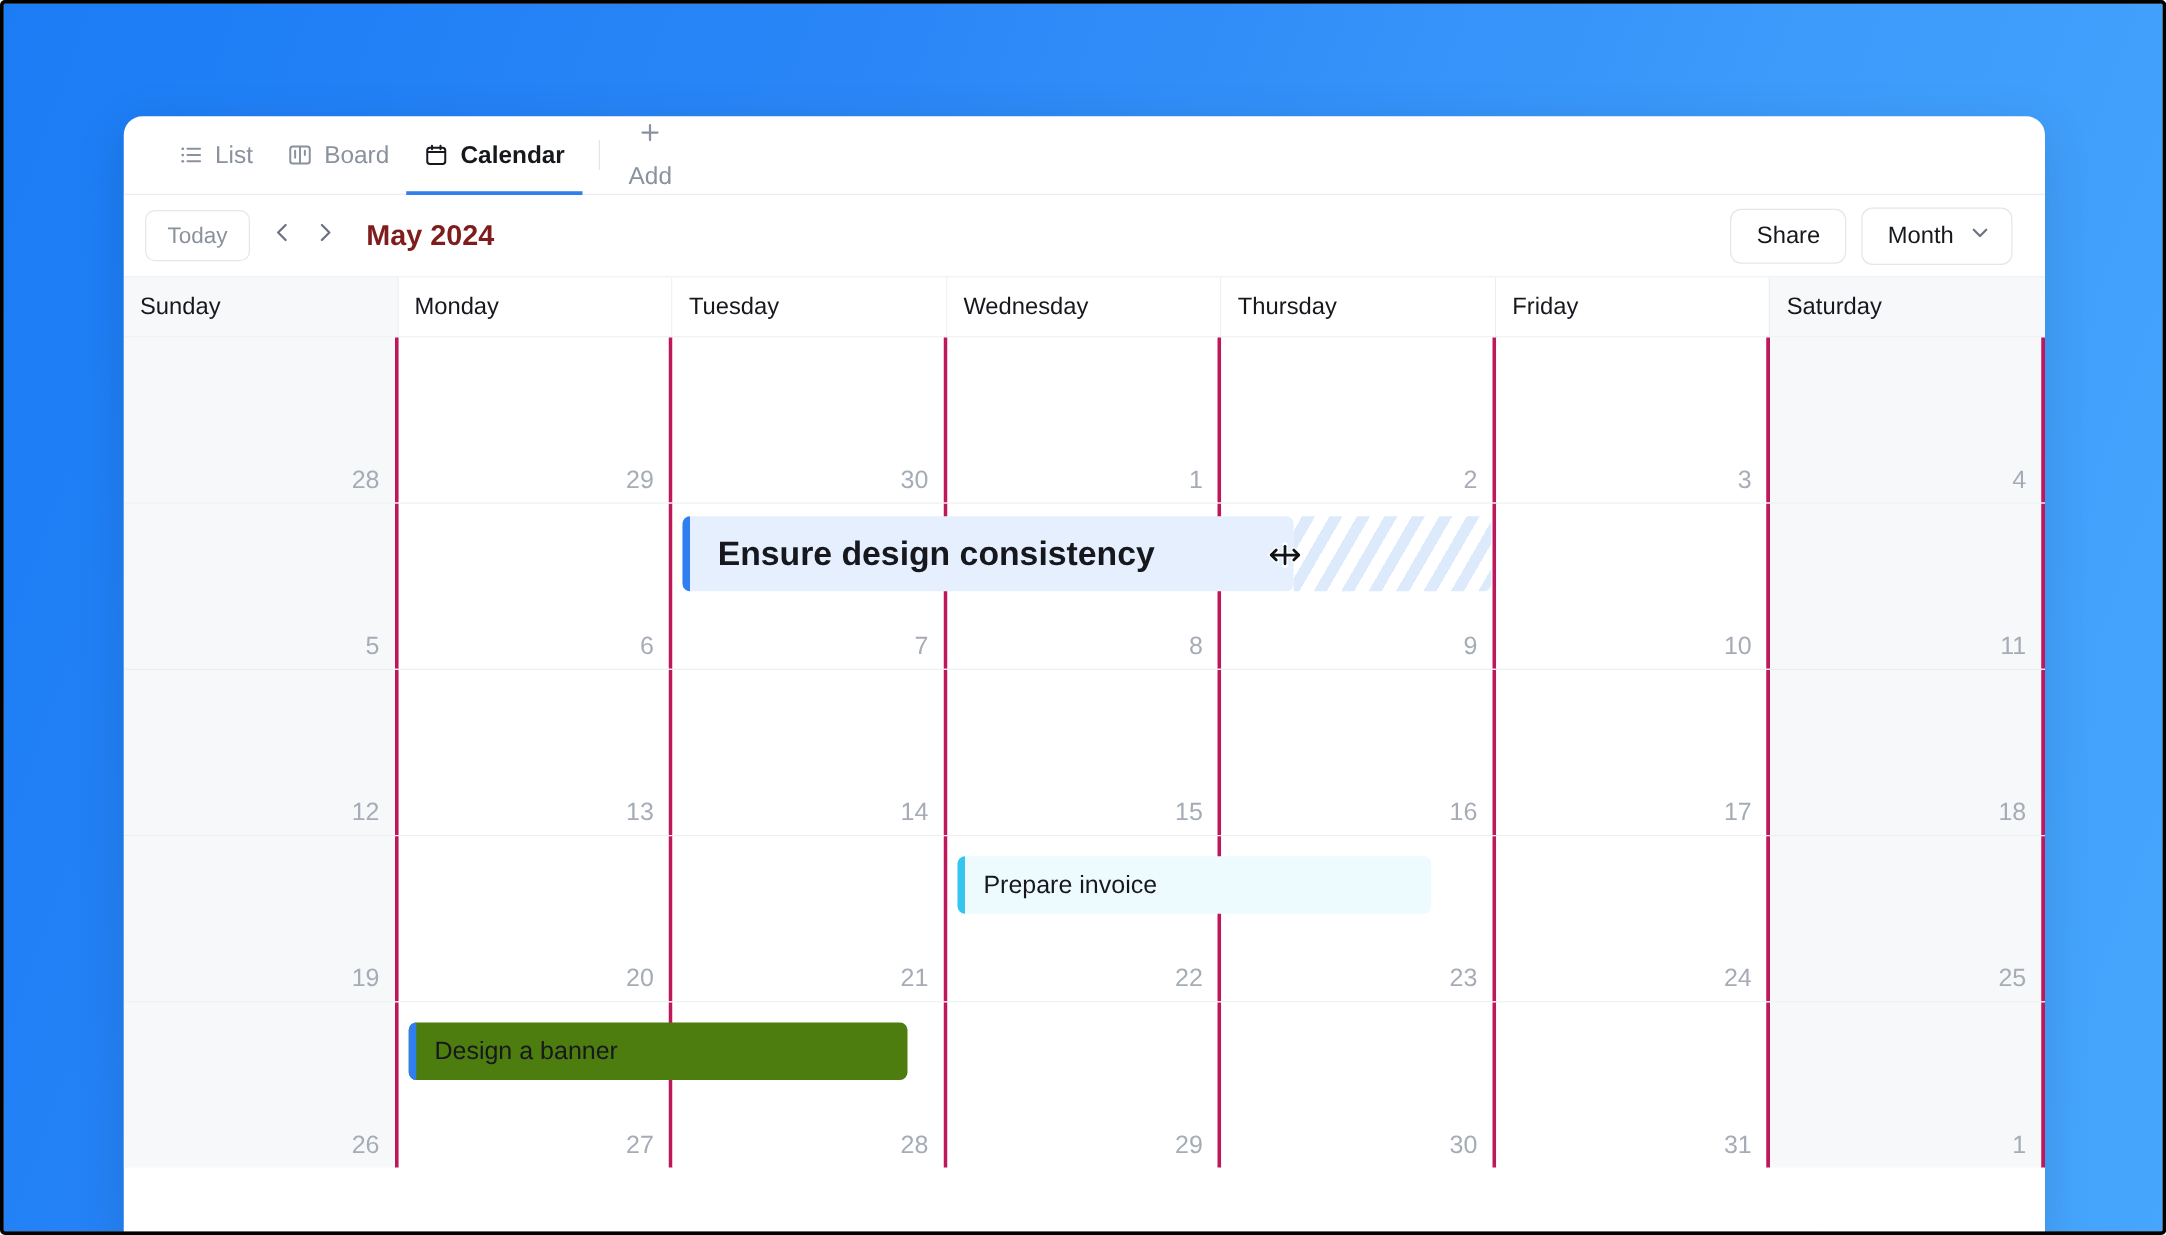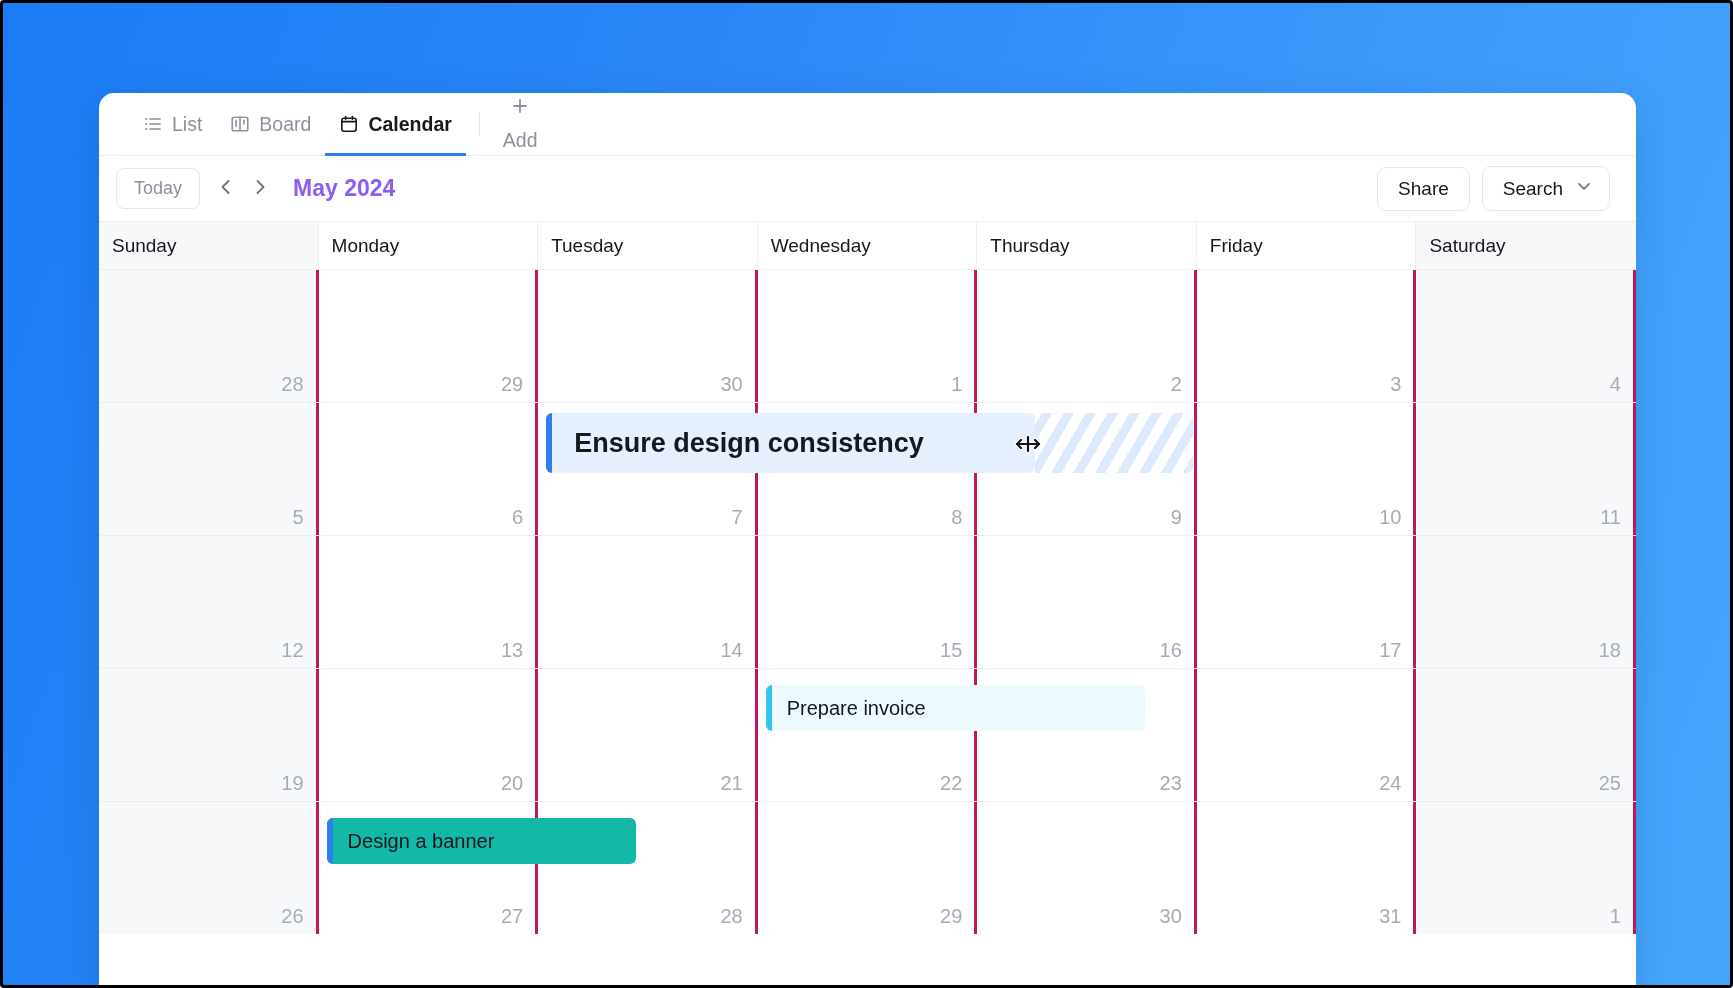--- a/index.html
+++ b/index.html
@@ -151,21 +151,21 @@
     justify-content: center;
     cursor: pointer;
     color: #6b7280;
     border-radius: 6px;
   }
   #prev-month-button { margin-left: 9px; }
 
   #current-period {
     font-size: 23px;
     font-weight: bold;
-    color: #8b5cf6;
+    color: #7f1d1d;
     margin-left: 16px;
     white-space: nowrap;
   }
 
   .date-toolbar-right {
     margin-left: auto;
     display: flex;
     align-items: center;
     gap: 12px;
   }
@@ -374,21 +374,21 @@
             <polyline points="8.5,5 14.5,11 8.5,17"></polyline>
           </svg>
         </span>
       </div>
 
       <div id="current-period">May 2024</div>
 
       <div class="date-toolbar-right">
         <button class="pill-btn">Share</button>
         <button class="pill-btn" id="view-scale-select">
-          <span>Search</span>
+          <span>Month</span>
           <span>
             <svg width="18" height="18" viewBox="0 0 18 18" fill="none" stroke="#6b7280" stroke-width="1.7" stroke-linecap="round" stroke-linejoin="round">
               <polyline points="4,6.8 9,11.8 14,6.8"></polyline>
             </svg>
           </span>
         </button>
       </div>
     </div>
 
     <div id="calendar-grid">
@@ -539,21 +539,21 @@
             <div class="day-cell">
               <div class="day-number">30</div>
             </div>
             <div class="day-cell">
               <div class="day-number">31</div>
             </div>
             <div class="day-cell weekend">
               <div class="day-number">1</div>
             </div>
             <div class="event-layer">
-              <div class="event-bar" style="left: 227.571px; width: 309px; top: 16px; background: #14b8a6;">
+              <div class="event-bar" style="left: 227.571px; width: 399px; top: 16px; background: #4d7c0f;">
                 <div class="event-accent" style="background: rgb(47, 127, 240);"></div>
                 <div class="event-title">Design a banner</div>
               </div>
             </div>
           </div>
         </div>
     </div>
 
   </div>
 </div>

